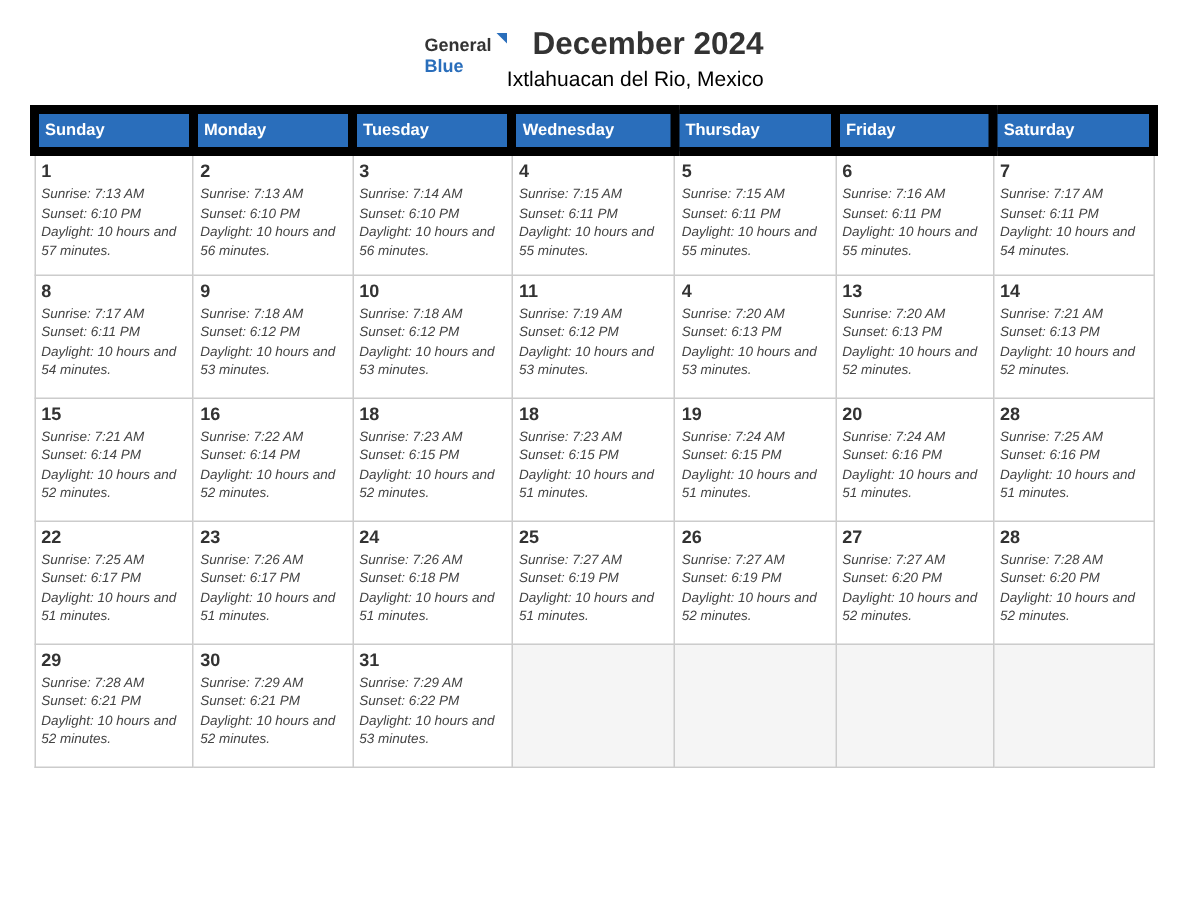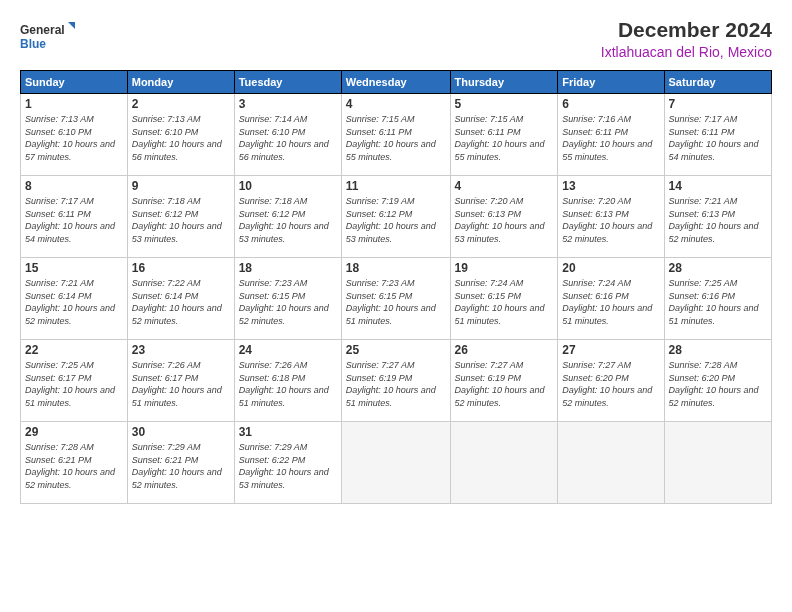--- a/index.html
+++ b/index.html
@@ -11,55 +11,55 @@
       overflow: hidden;
     }
     .page {
       width: 792px;
       height: 612px;
       padding: 18px 20px 10px 20px;
       background: #fff;
     }
     .header {
       display: flex;
-      justify-content: space-between;
+      justify-content: center;
       align-items: flex-start;
       margin-bottom: 10px;
     }
     .logo {
       display: flex;
       align-items: center;
       gap: 4px;
     }
     .title-block {
       text-align: right;
     }
     .main-title {
       font-size: 21px;
       font-weight: bold;
       color: #333;
     }
     .sub-title {
       font-size: 14px;
-      color: #a21caf;
+      color: #000000;
       margin-top: 2px;
     }
     .calendar-table {
       width: 100%;
       border-collapse: collapse;
       font-size: 9.5px;
     }
     .calendar-table thead tr th {
       background: #2a6ebb;
       color: #fff;
       font-weight: bold;
       font-size: 11px;
       padding: 5px 4px;
       text-align: left;
-      border: 1px solid #000000;
+      border: 6px solid #000000;
     }
     .calendar-table tbody tr td {
       border: 1px solid #ccc;
       vertical-align: top;
       padding: 3px 4px;
       min-height: 75px;
       height: 82px;
       width: 113px;
       background: #fff;
     }

